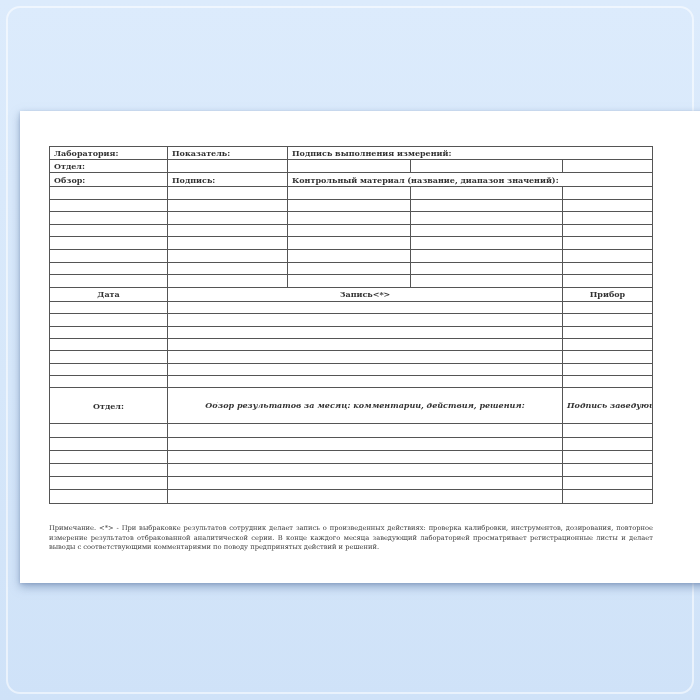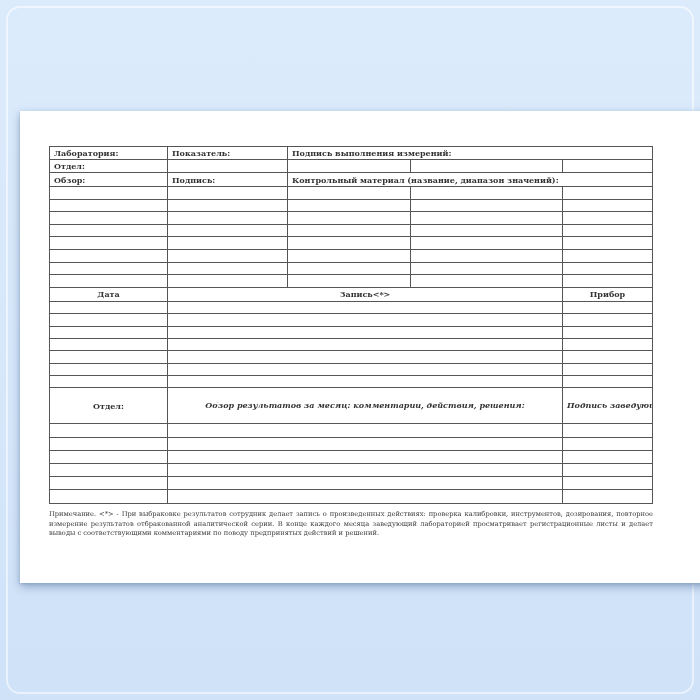--- a/index.html
+++ b/index.html
@@ -37,21 +37,21 @@
   }
   td.c { text-align: center; padding: 0 2px; }
   td.wrap { white-space: normal; line-height: 1.45; font-style: italic; }
   tr.h13 { height: 13px; }
   tr.h14 { height: 14px; }
   tr.tall { height: 36px; }
   tbody.s1 tr { height: 12.6px; }
   tbody.s2 tr { height: 12.4px; }
   tbody.s3 tr { height: 13.2px; }
   .note {
-    position: absolute; left: 29px; top: 399px; width: 604px;
+    position: absolute; left: 29px; top: 413px; width: 604px;
     font-family: "DejaVu Serif", serif;
     font-size: 6.7px; line-height: 1.42; color: #3a3a3a;
     text-align: justify;
   }
 </style>
 </head>
 <body>
 
 <div class="bg">
   <div class="frame"></div>

